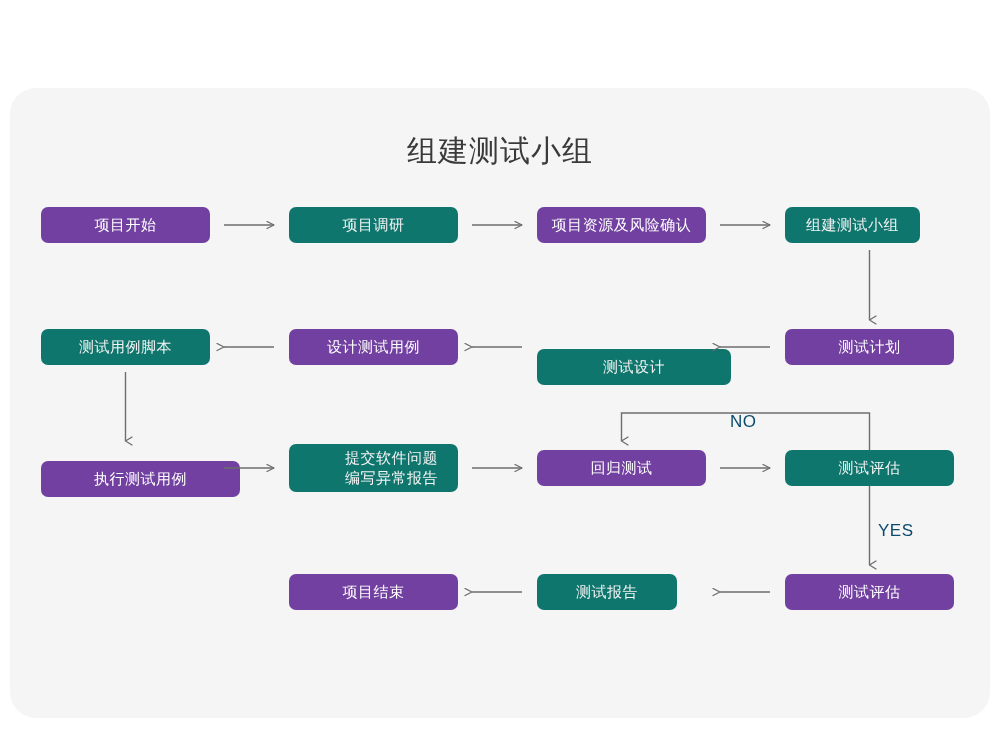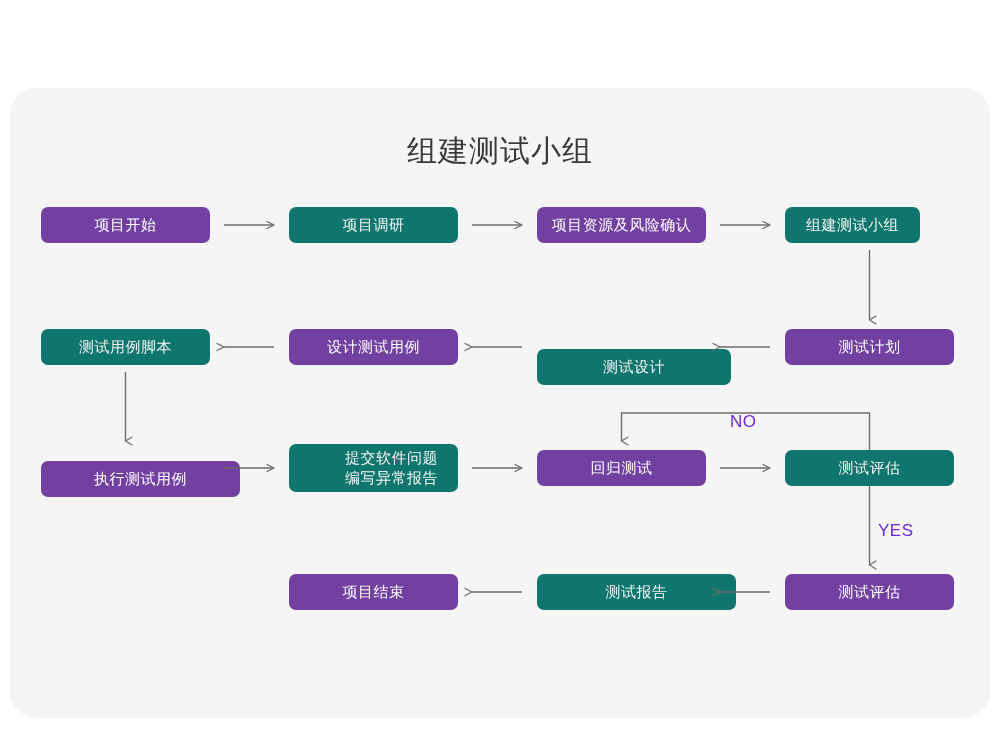--- a/index.html
+++ b/index.html
@@ -49,21 +49,21 @@
 
   .svg-layer {
     position: absolute;
     left: 0; top: 0;
     width: 1000px; height: 750px;
     pointer-events: none;
   }
   .edge-label {
     position: absolute;
     font-size: 17px;
-    color: #6d28d9;
+    color: #0c4a6e;
     letter-spacing: 0.5px;
   }
 </style>
 </head>
 <body>
 
 <div id="root">
 
   <div class="card"></div>
 
@@ -79,21 +79,21 @@
   <div class="node gray" style="left:537px; top:329px; width:194px;margin-top:20px;">测试设计</div>
   <div class="node purple" style="left:785px; top:329px; width:169px;">测试计划</div>
 
   <div class="node purple" style="left:41px;  top:450px; width:199px;margin-top:11px;">执行测试用例</div>
   <div class="node gray tall" style="left:289px; top:444px; width:169px;padding-left:36px;">提交软件问题
 编写异常报告</div>
   <div class="node purple" style="left:537px; top:450px; width:169px;">回归测试</div>
   <div class="node gray" style="left:785px; top:450px; width:169px;">测试评估</div>
 
   <div class="node purple" style="left:289px; top:574px; width:169px;">项目结束</div>
-  <div class="node gray" style="left:537px; top:574px; width:199px;">测试报告</div>
+  <div class="node gray" style="left:537px; top:574px; width:140px;">测试报告</div>
   <div class="node purple" style="left:785px; top:574px; width:169px;">测试评估</div>
 
   <div class="edge-label" style="left:730px; top:412px;">NO</div>
   <div class="edge-label" style="left:878px; top:521px;">YES</div>
 
   <svg class="svg-layer" viewBox="0 0 1000 750">
     <defs>
       <marker id="ah-r" markerWidth="9" markerHeight="9" refX="8" refY="4.5" orient="auto" markerUnits="userSpaceOnUse">
         <path d="M1,1 L8,4.5 L1,8" fill="none" stroke="#6d6d6d" stroke-width="1.3" stroke-linecap="round" stroke-linejoin="round"></path>
       </marker>

